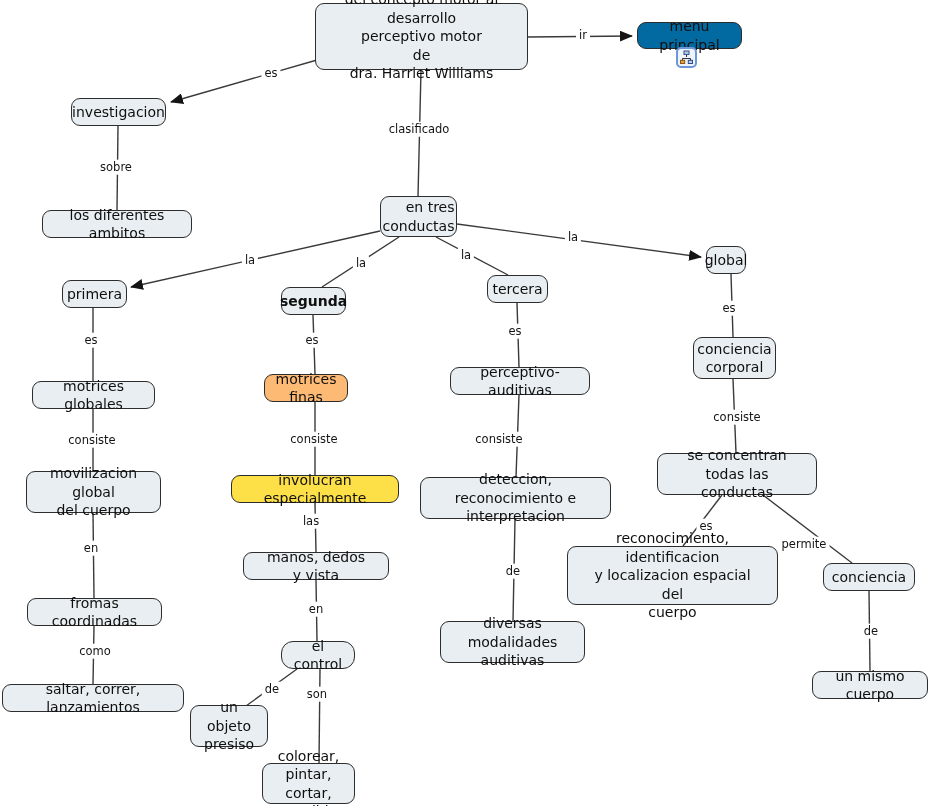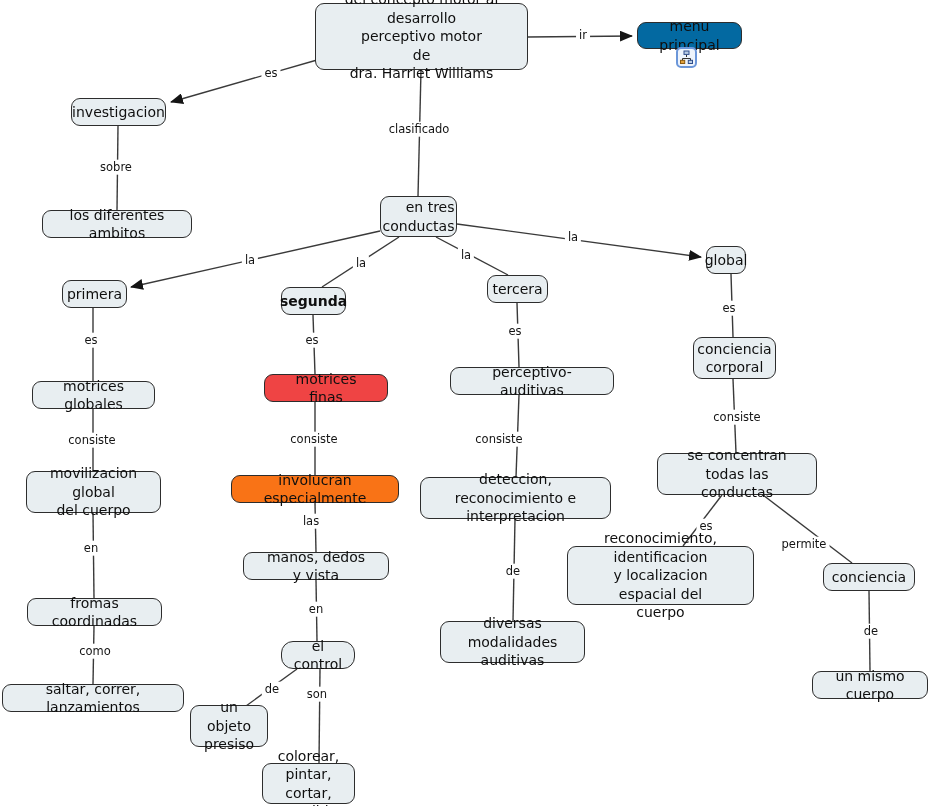--- a/index.html
+++ b/index.html
@@ -140,52 +140,52 @@
     </div>
     <div class="node" style="left: 487px; top: 275px; width: 61px; height: 28px; background: rgb(232, 238, 241); border-color: rgb(45, 45, 45); color: rgb(15, 15, 15);">
       <span>tercera</span>
     </div>
     <div class="node" style="left: 706px; top: 246px; width: 37px; height: 28px; background: rgb(232, 238, 241); border-color: rgb(45, 45, 45); color: rgb(15, 15, 15);">
       <span>global</span>
     </div>
     <div class="node" style="left: 32px; top: 381px; width: 123px; height: 28px; background: rgb(232, 238, 241); border-color: rgb(45, 45, 45); color: rgb(15, 15, 15);">
       <span>motrices globales</span>
     </div>
-    <div class="node" style="left: 264px; top: 374px; width: 124px; height: 28px; background: #ef4444; border-color: rgb(45, 45, 45); color: rgb(15, 15, 15);">
+    <div class="node" style="left: 264px; top: 374px; width: 84px; height: 28px; background: #fdba74; border-color: rgb(45, 45, 45); color: rgb(15, 15, 15);">
       <span>motrices finas</span>
     </div>
-    <div class="node" style="left: 450px; top: 367px; width: 164px; height: 28px; background: rgb(232, 238, 241); border-color: rgb(45, 45, 45); color: rgb(15, 15, 15);">
+    <div class="node" style="left: 450px; top: 367px; width: 140px; height: 28px; background: rgb(232, 238, 241); border-color: rgb(45, 45, 45); color: rgb(15, 15, 15);">
       <span>perceptivo-auditivas</span>
     </div>
     <div class="node" style="left: 693px; top: 337px; width: 83px; height: 42px; background: rgb(232, 238, 241); border-color: rgb(45, 45, 45); color: rgb(15, 15, 15);">
       <span>conciencia
 corporal</span>
     </div>
     <div class="node" style="left: 26px; top: 471px; width: 135px; height: 42px; background: rgb(232, 238, 241); border-color: rgb(45, 45, 45); color: rgb(15, 15, 15);">
       <span>movilizacion global
 del cuerpo</span>
     </div>
-    <div class="node" style="left: 231px; top: 475px; width: 168px; height: 28px; background: #f97316; border-color: rgb(45, 45, 45); color: rgb(15, 15, 15);">
+    <div class="node" style="left: 231px; top: 475px; width: 168px; height: 28px; background: #fde047; border-color: rgb(45, 45, 45); color: rgb(15, 15, 15);">
       <span>involucran especialmente</span>
     </div>
     <div class="node" style="left: 420px; top: 477px; width: 191px; height: 42px; background: rgb(232, 238, 241); border-color: rgb(45, 45, 45); color: rgb(15, 15, 15);">
       <span>deteccion, reconocimiento e
 interpretacion</span>
     </div>
     <div class="node" style="left: 657px; top: 453px; width: 160px; height: 42px; background: rgb(232, 238, 241); border-color: rgb(45, 45, 45); color: rgb(15, 15, 15);">
       <span>se concentran todas las
 conductas</span>
     </div>
     <div class="node" style="left: 27px; top: 598px; width: 135px; height: 28px; background: rgb(232, 238, 241); border-color: rgb(45, 45, 45); color: rgb(15, 15, 15);">
       <span>fromas coordinadas</span>
     </div>
     <div class="node" style="left: 243px; top: 552px; width: 146px; height: 28px; background: rgb(232, 238, 241); border-color: rgb(45, 45, 45); color: rgb(15, 15, 15);">
       <span>manos, dedos y vista</span>
     </div>
-    <div class="node" style="left: 567px; top: 546px; width: 187px; height: 59px; background: rgb(232, 238, 241); border-color: rgb(45, 45, 45); color: rgb(15, 15, 15);">
+    <div class="node" style="left: 567px; top: 546px; width: 211px; height: 59px; background: rgb(232, 238, 241); border-color: rgb(45, 45, 45); color: rgb(15, 15, 15);">
       <span>reconocimiento, identificacion
 y localizacion espacial del
 cuerpo</span>
     </div>
     <div class="node" style="left: 823px; top: 563px; width: 92px; height: 28px; background: rgb(232, 238, 241); border-color: rgb(45, 45, 45); color: rgb(15, 15, 15);">
       <span>conciencia</span>
     </div>
     <div class="node" style="left: 2px; top: 684px; width: 182px; height: 28px; background: rgb(232, 238, 241); border-color: rgb(45, 45, 45); color: rgb(15, 15, 15);">
       <span>saltar, correr, lanzamientos</span>
     </div>

